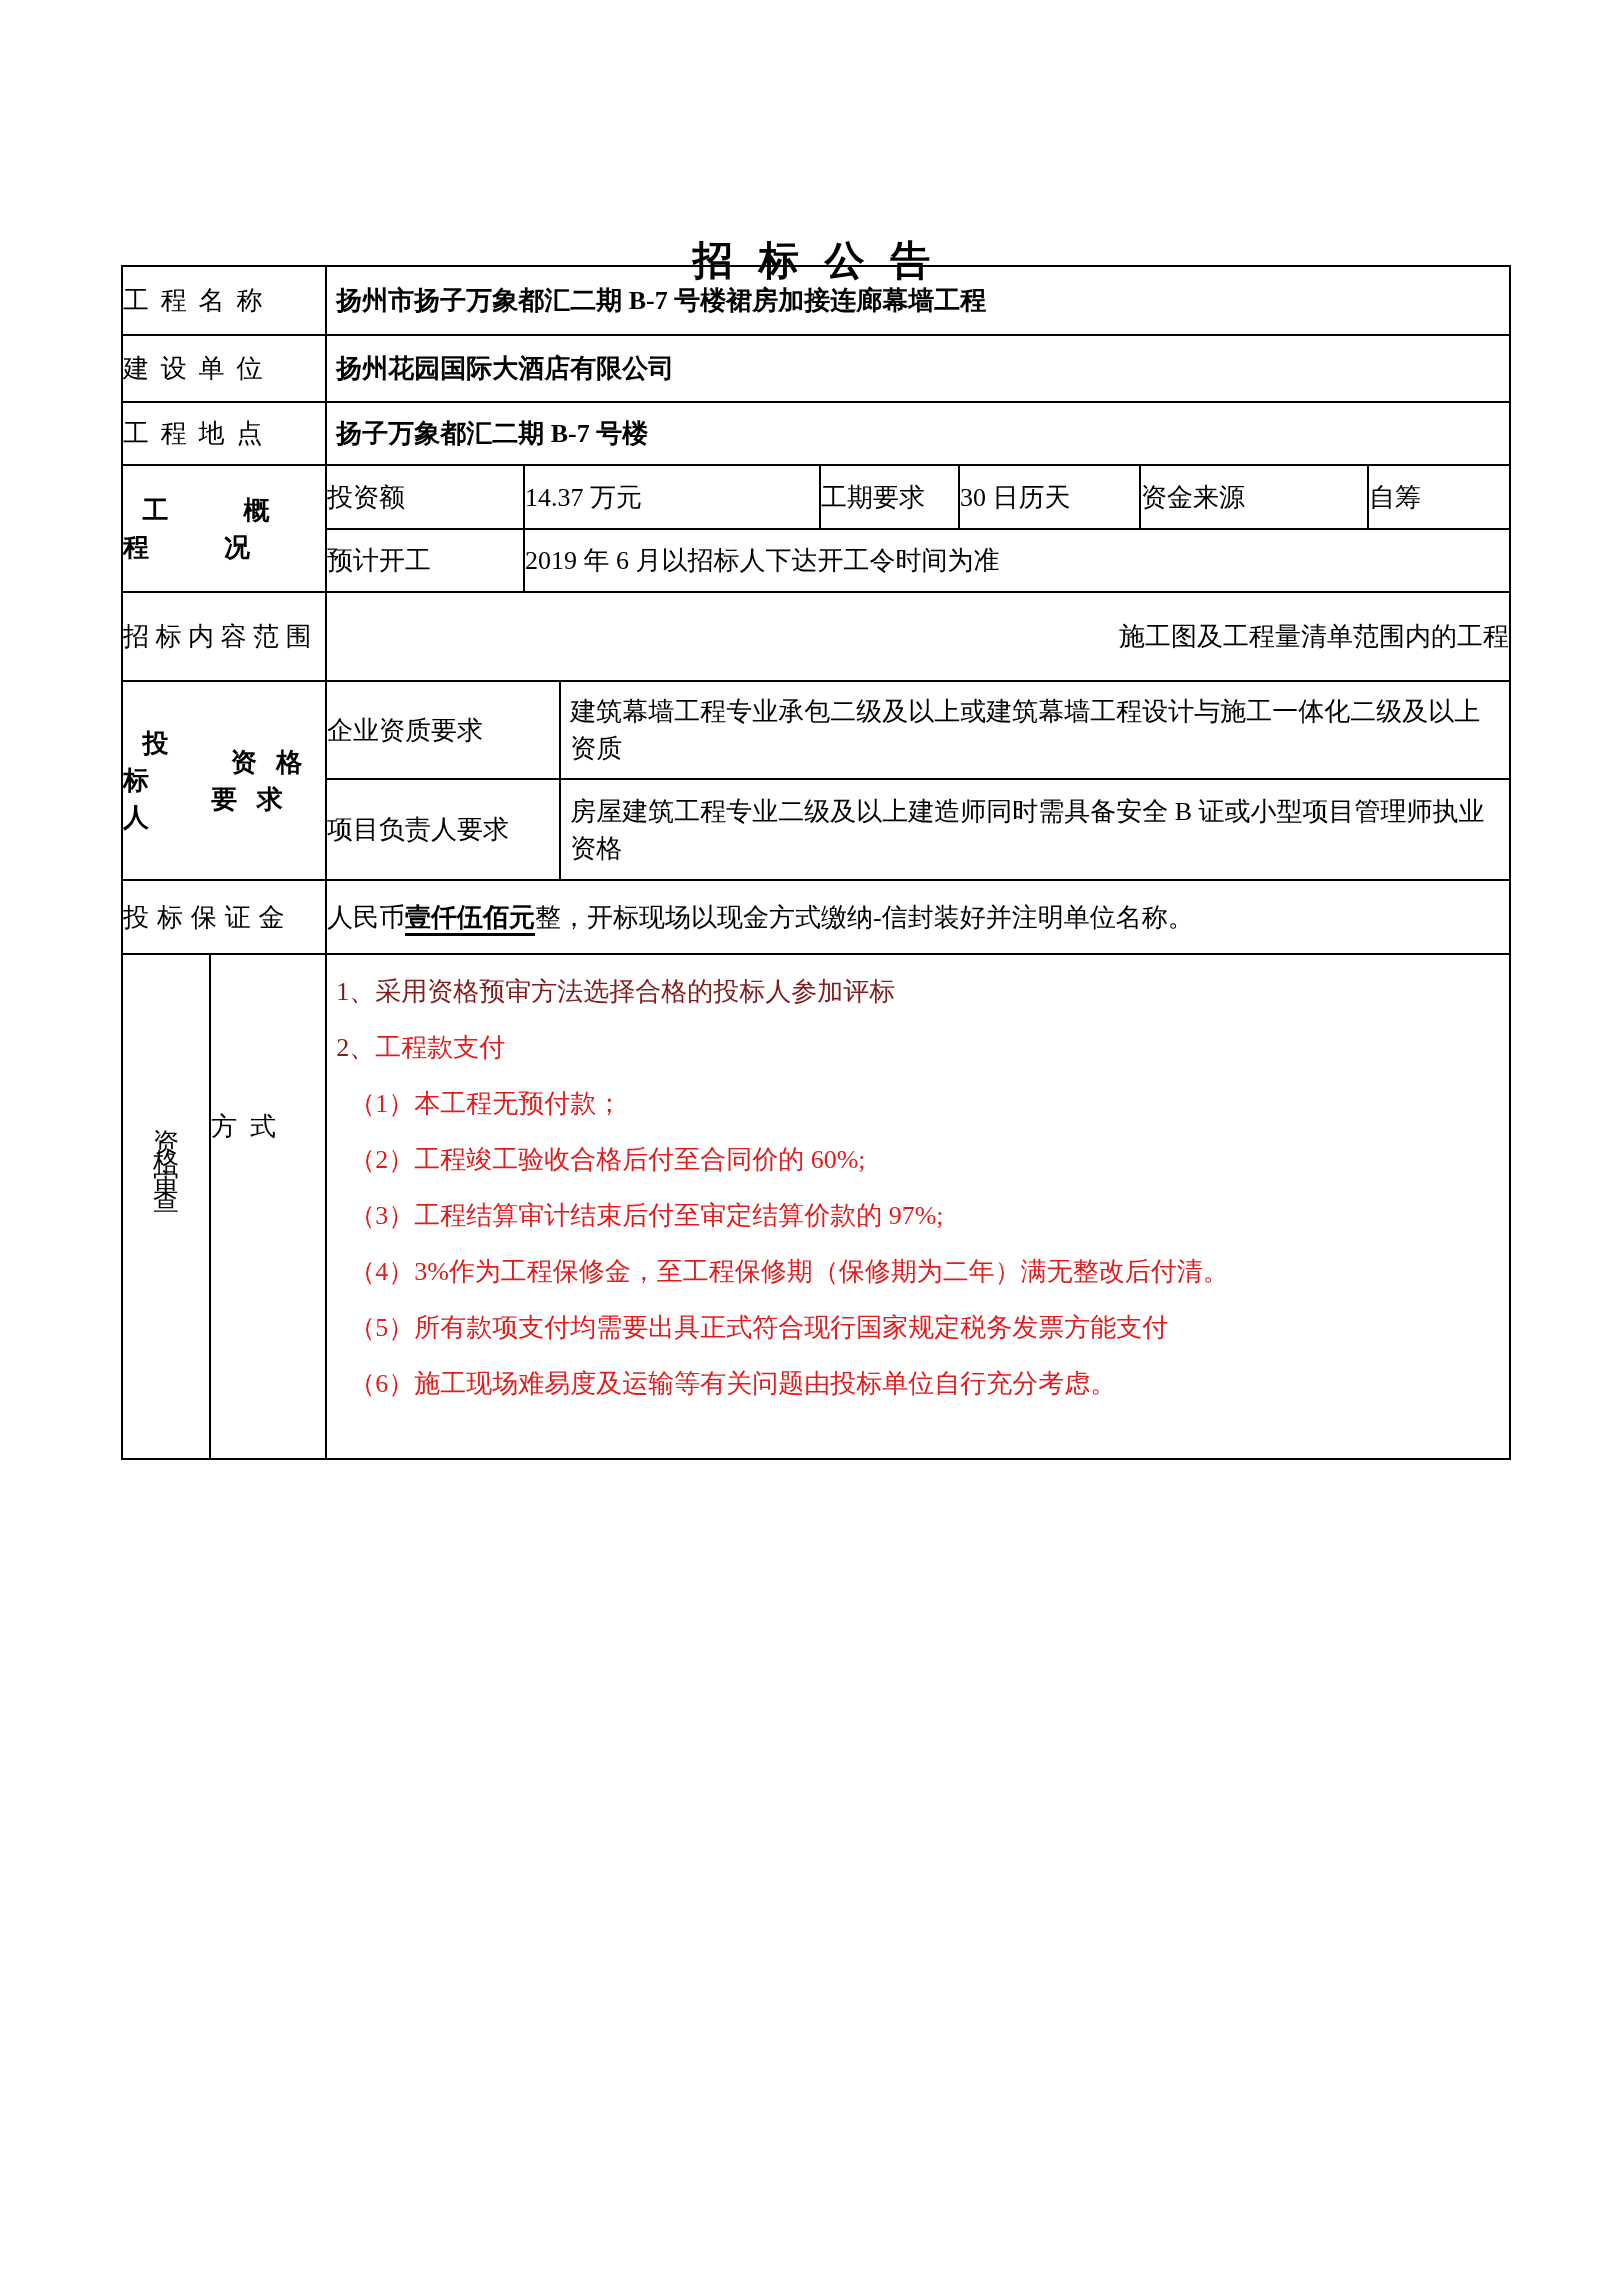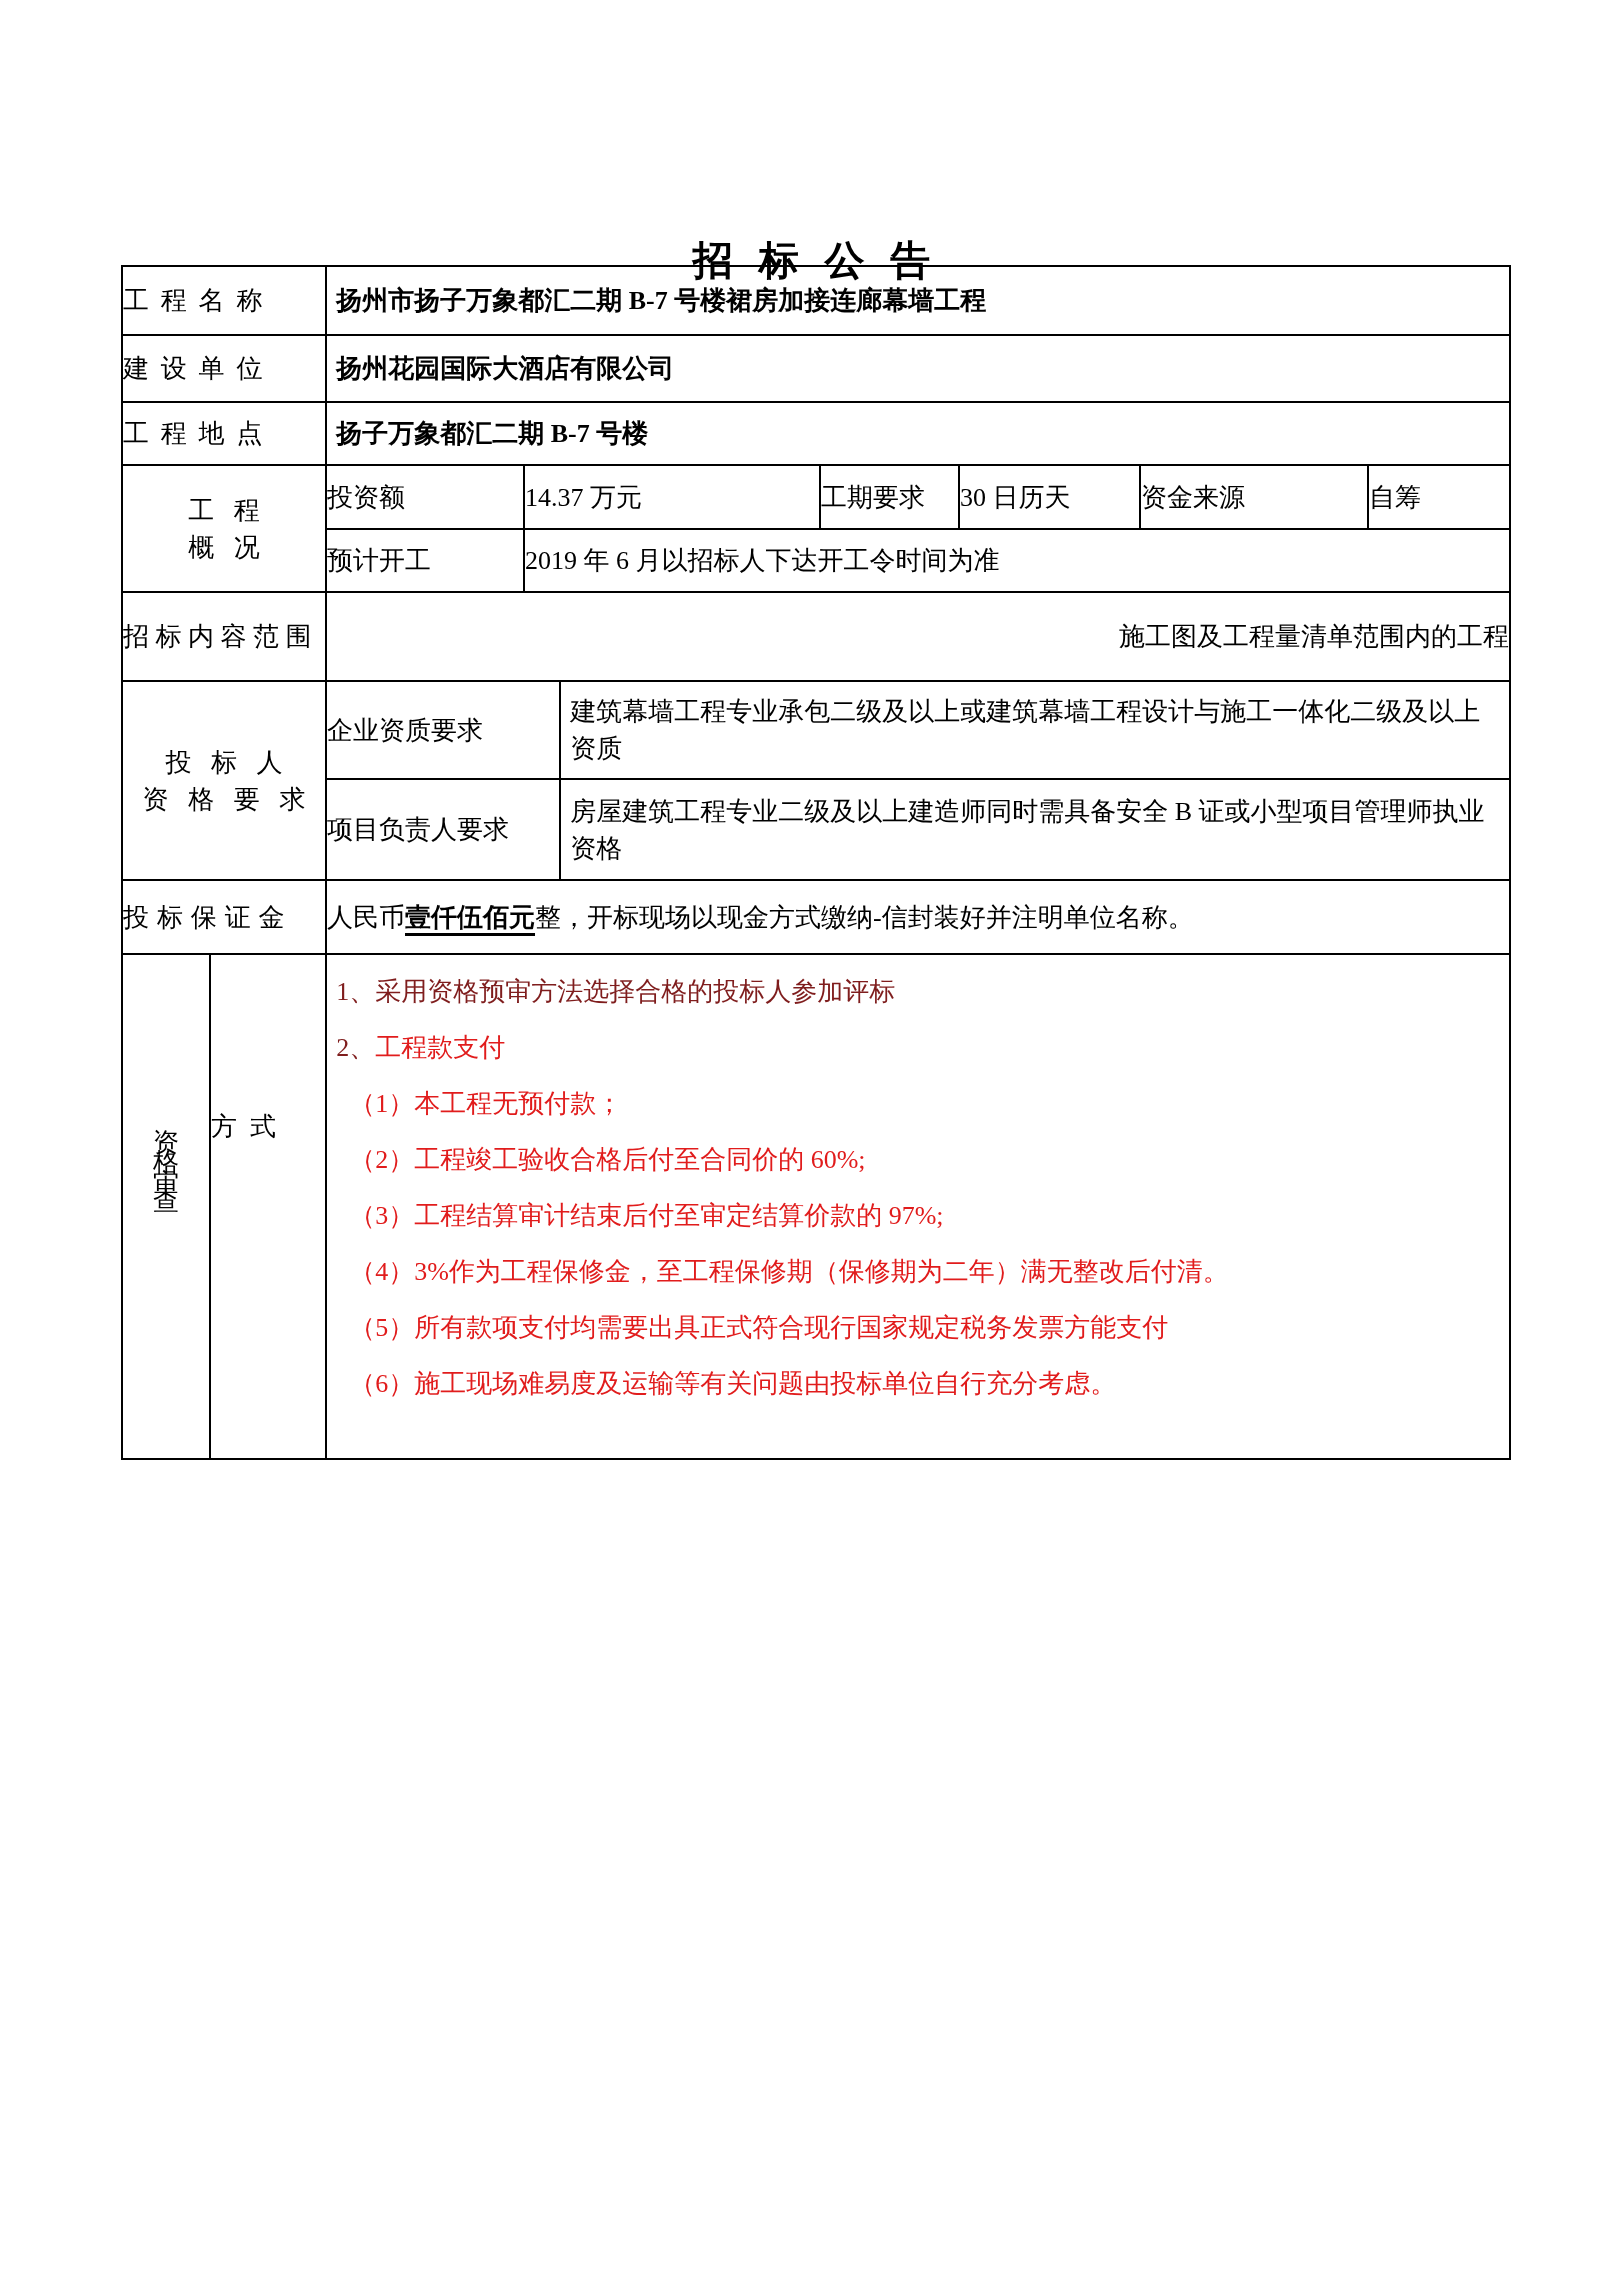--- a/index.html
+++ b/index.html
@@ -26,22 +26,22 @@
     padding:0; overflow:hidden;
   }
   
   .ls18 { letter-spacing:11.8px; }
   .ls12 { letter-spacing:7.9px; }
   .ls10 { letter-spacing:6.5px; }
   .bold-val { font-weight:bold; }
   .left-cell { text-align:right; padding-left:13px;font-family:Liberation Serif, serif; }
   .val-wrap { padding:0 9.2px; }
   
-  .stack { display:flex; flex-direction:column; justify-content:space-around;
-           align-items:center; height:100%; }
+  .stack { display:flex; flex-direction:row; justify-content:space-around;
+           align-items:center; height:100%;font-weight:bold; }
   .stack > div { letter-spacing:19.6px; text-indent:19.6px; }
   
   .vert-cell { vertical-align:middle; padding-bottom:118px; }
   .vert-label { writing-mode:vertical-lr; letter-spacing:19.6px;
                 margin:0 auto; display:block; }
   .method-cell { padding-bottom:160px; letter-spacing:13px;margin-top:48px; }
   
   .seg-bold-underline { font-weight:bold; text-decoration:underline;
                         text-decoration-thickness:3.3px; text-underline-offset:6.5px; }
   

